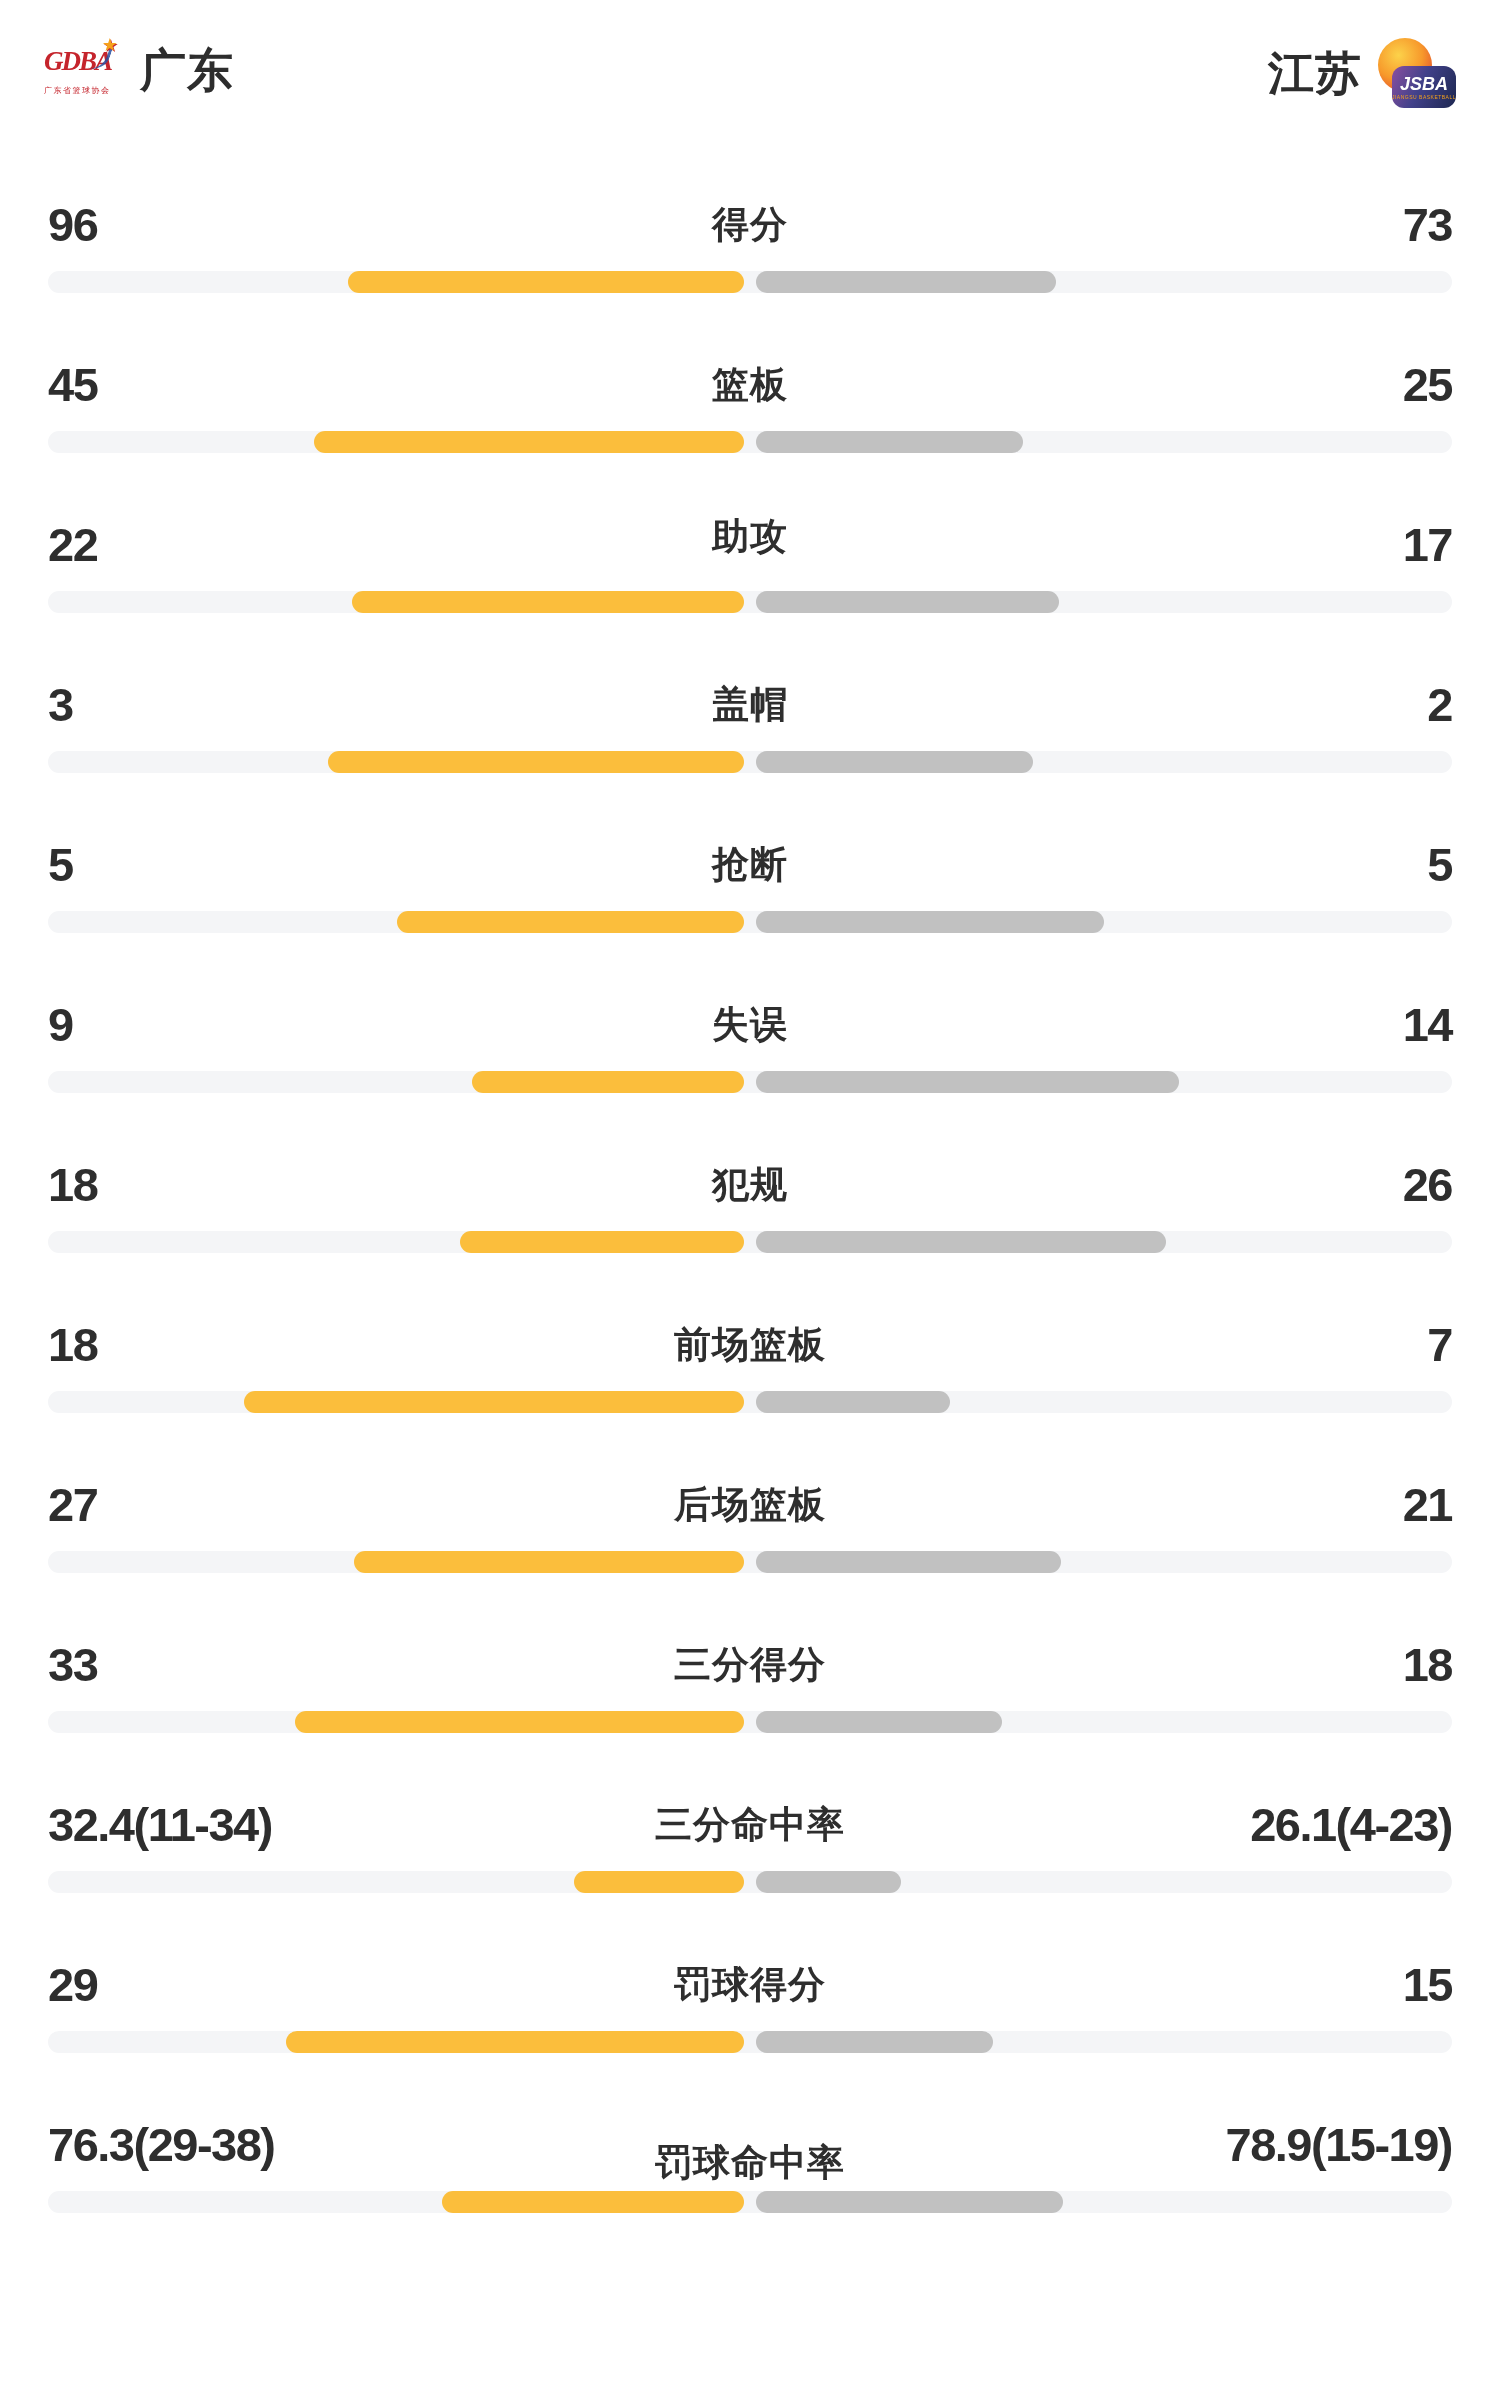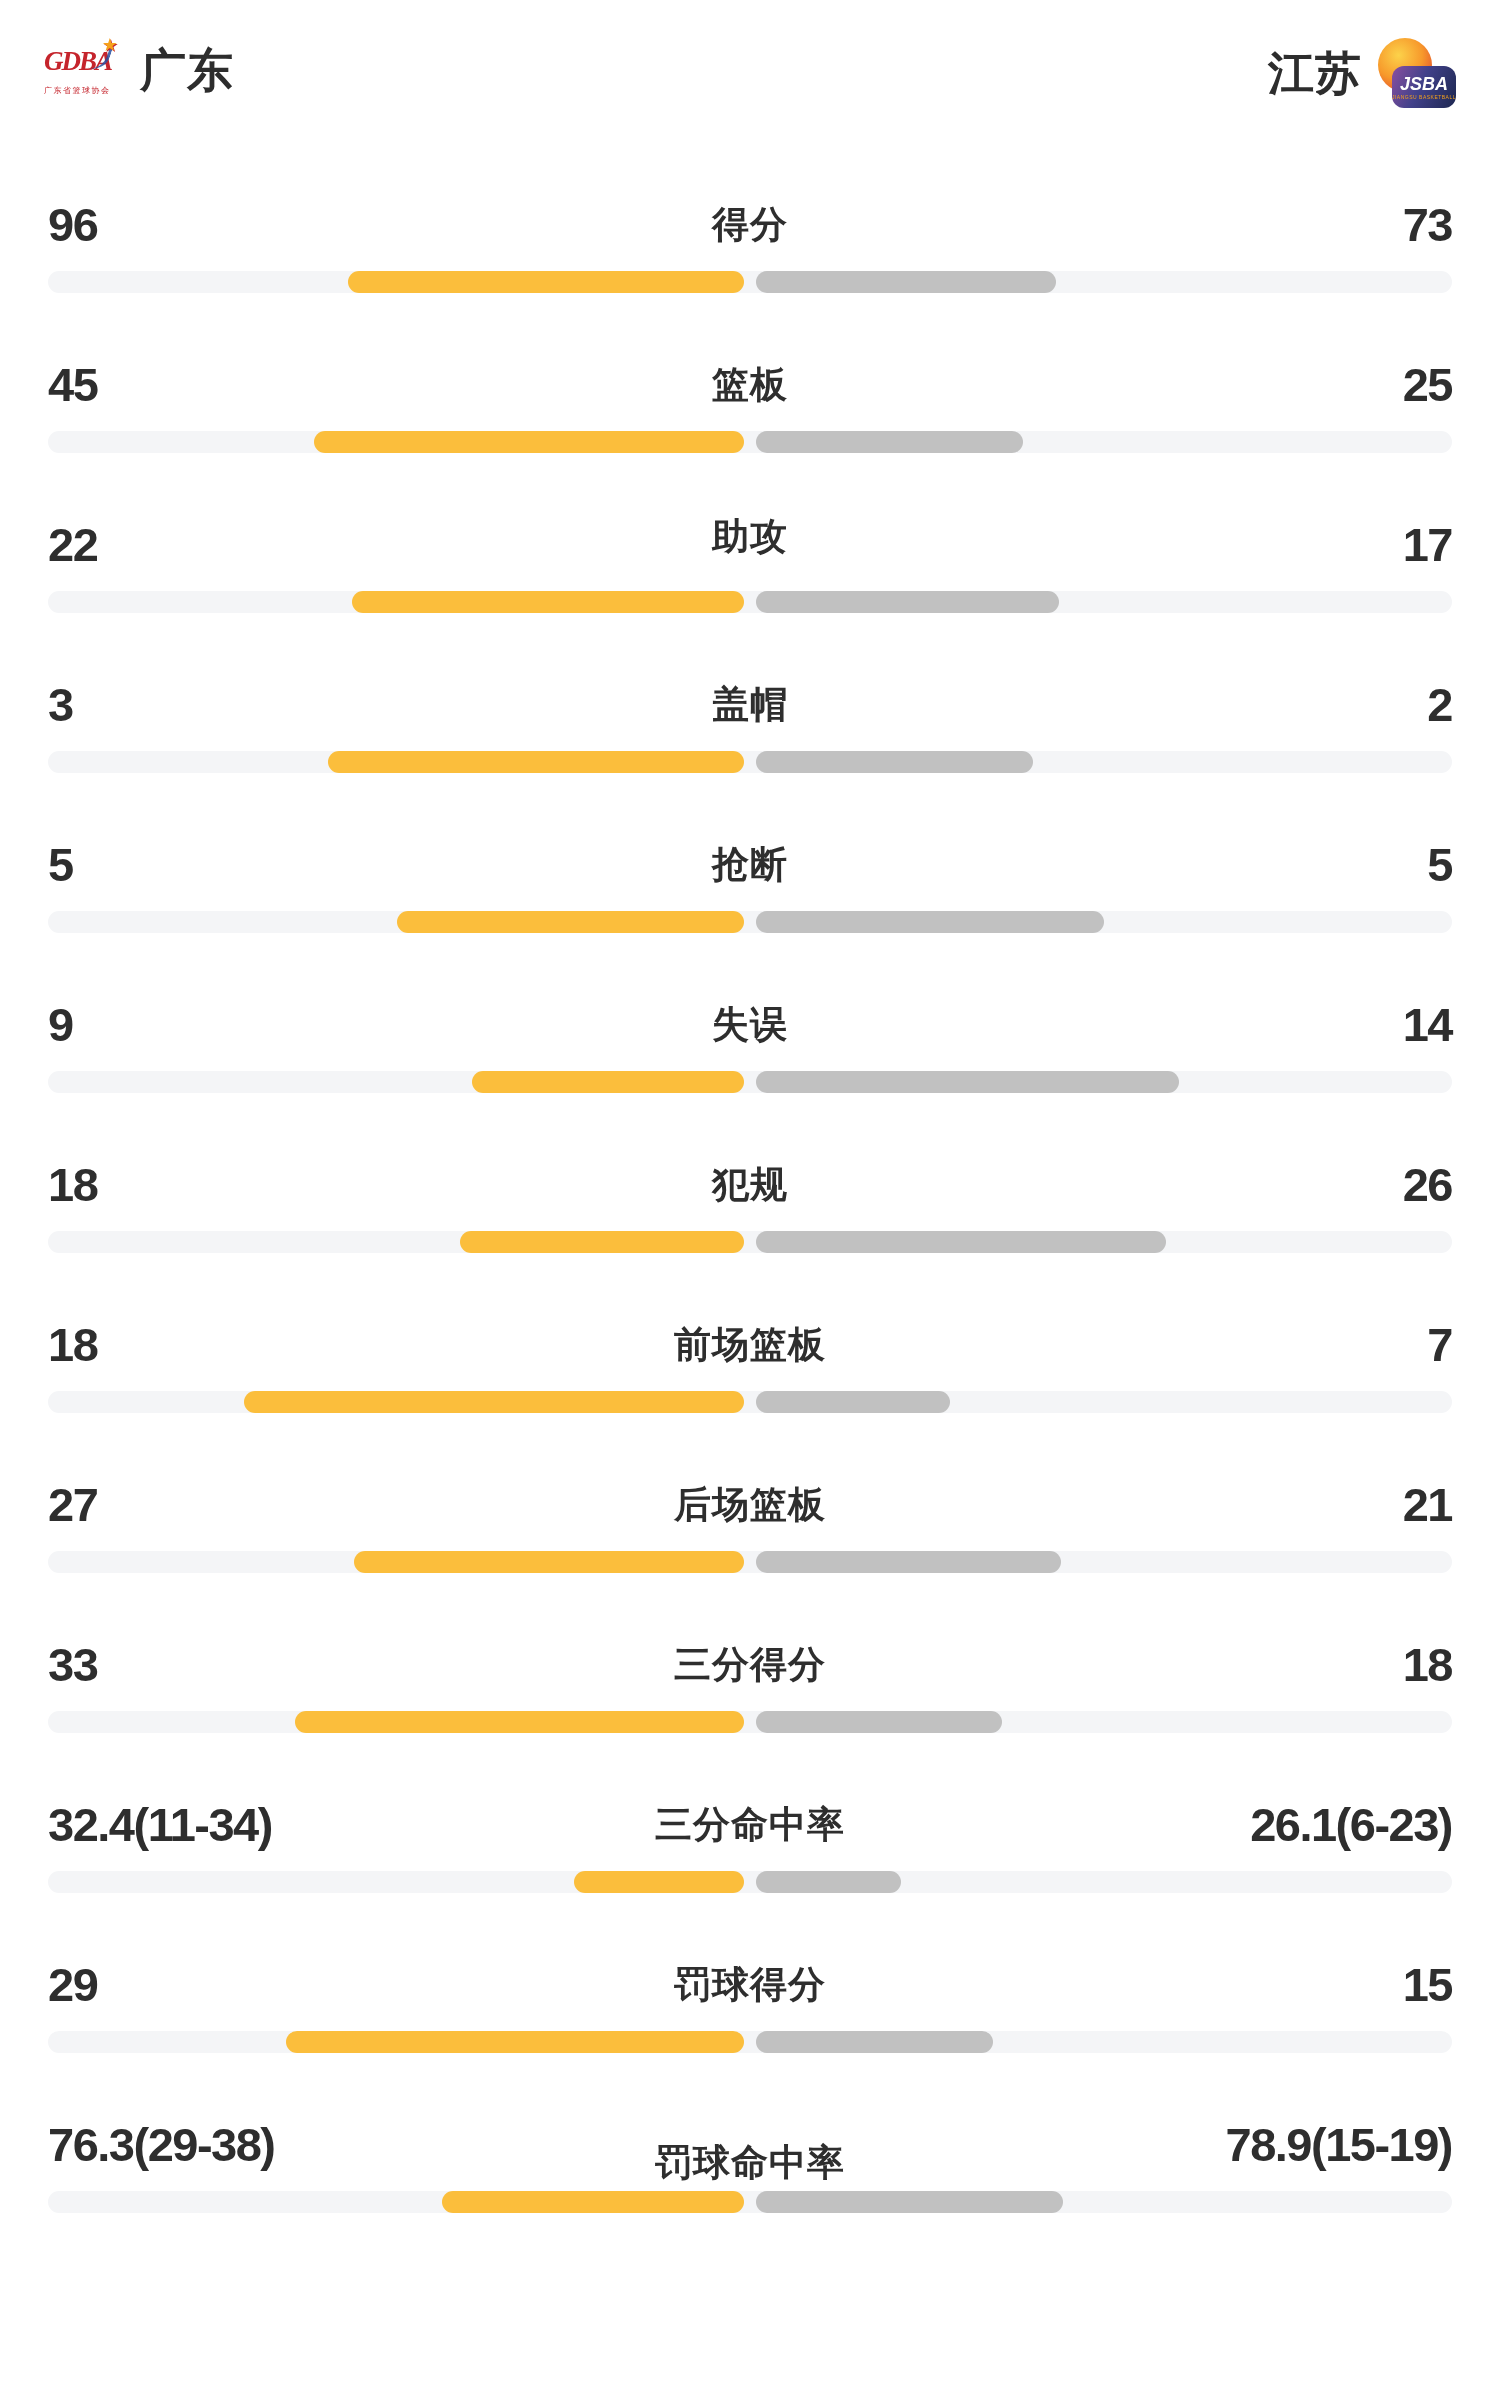--- a/index.html
+++ b/index.html
@@ -233,21 +233,21 @@
     <span class="stat-label" style="top:36px;">三分得分</span>
     <div class="track" style="background: rgb(244, 245, 247);">
       <div class="bar home" style="width: 32%; background: rgb(251, 190, 60);"></div>
       <div class="bar away" style="width: 17.5%; background: rgb(193, 193, 193);"></div>
     </div>
   </div>
 
   <div class="stat-row">
     <div class="num-line">
       <span class="num">32.4(11-34)</span>
-      <span class="num">26.1(6-23)</span>
+      <span class="num">26.1(4-23)</span>
     </div>
     <span class="stat-label" style="top:36px;">三分命中率</span>
     <div class="track" style="background: rgb(244, 245, 247);">
       <div class="bar home" style="width: 12.1%; background: rgb(251, 190, 60);"></div>
       <div class="bar away" style="width: 10.3%; background: rgb(193, 193, 193);"></div>
     </div>
   </div>
 
   <div class="stat-row">
     <div class="num-line">

